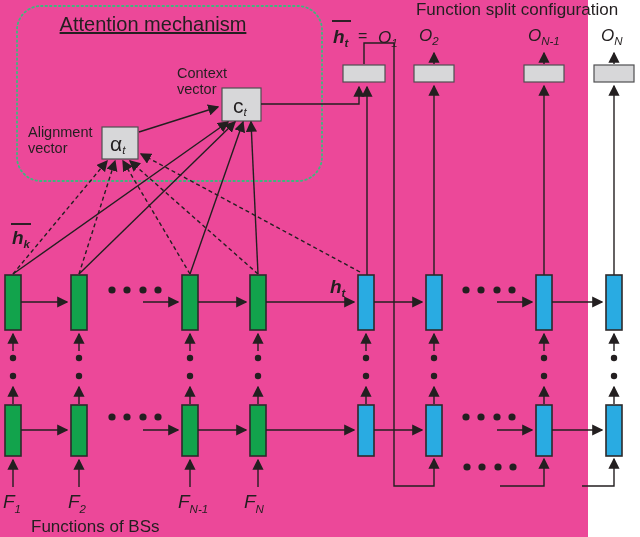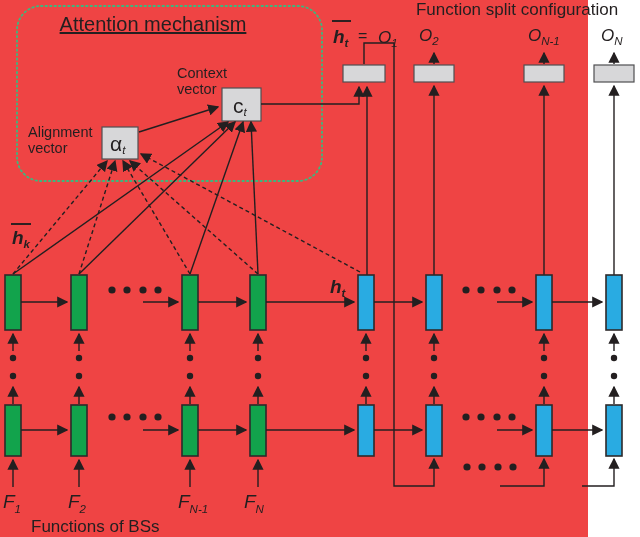--- a/index.html
+++ b/index.html
@@ -1,16 +1,16 @@
 <!DOCTYPE html>
 <html><head>
 <meta charset="utf-8">
 <style>
   html,body{margin:0;padding:0;background:#ffffff;}
-  .stage{width:588px;height:537px;position:relative;background:#ef4444;}
+  .stage{width:588px;height:537px;position:relative;background:#ec4899;}
   svg{display:block;}
   svg text{fill:#231f20;font-family:"Liberation Sans","DejaVu Sans",sans-serif;}
   .attn-title{font-size:20px;text-decoration:underline;}
   .fsc-title{font-size:17px;}
   .small-lbl{font-size:14.5px;}
   .node-sym{font-size:21px;}
   .math{font-style:italic;font-size:17px;}
   .mathbold{font-style:italic;font-weight:700;font-size:19px;}
   .mathF{font-style:italic;font-size:19px;}
   .eq{font-size:16px;}

